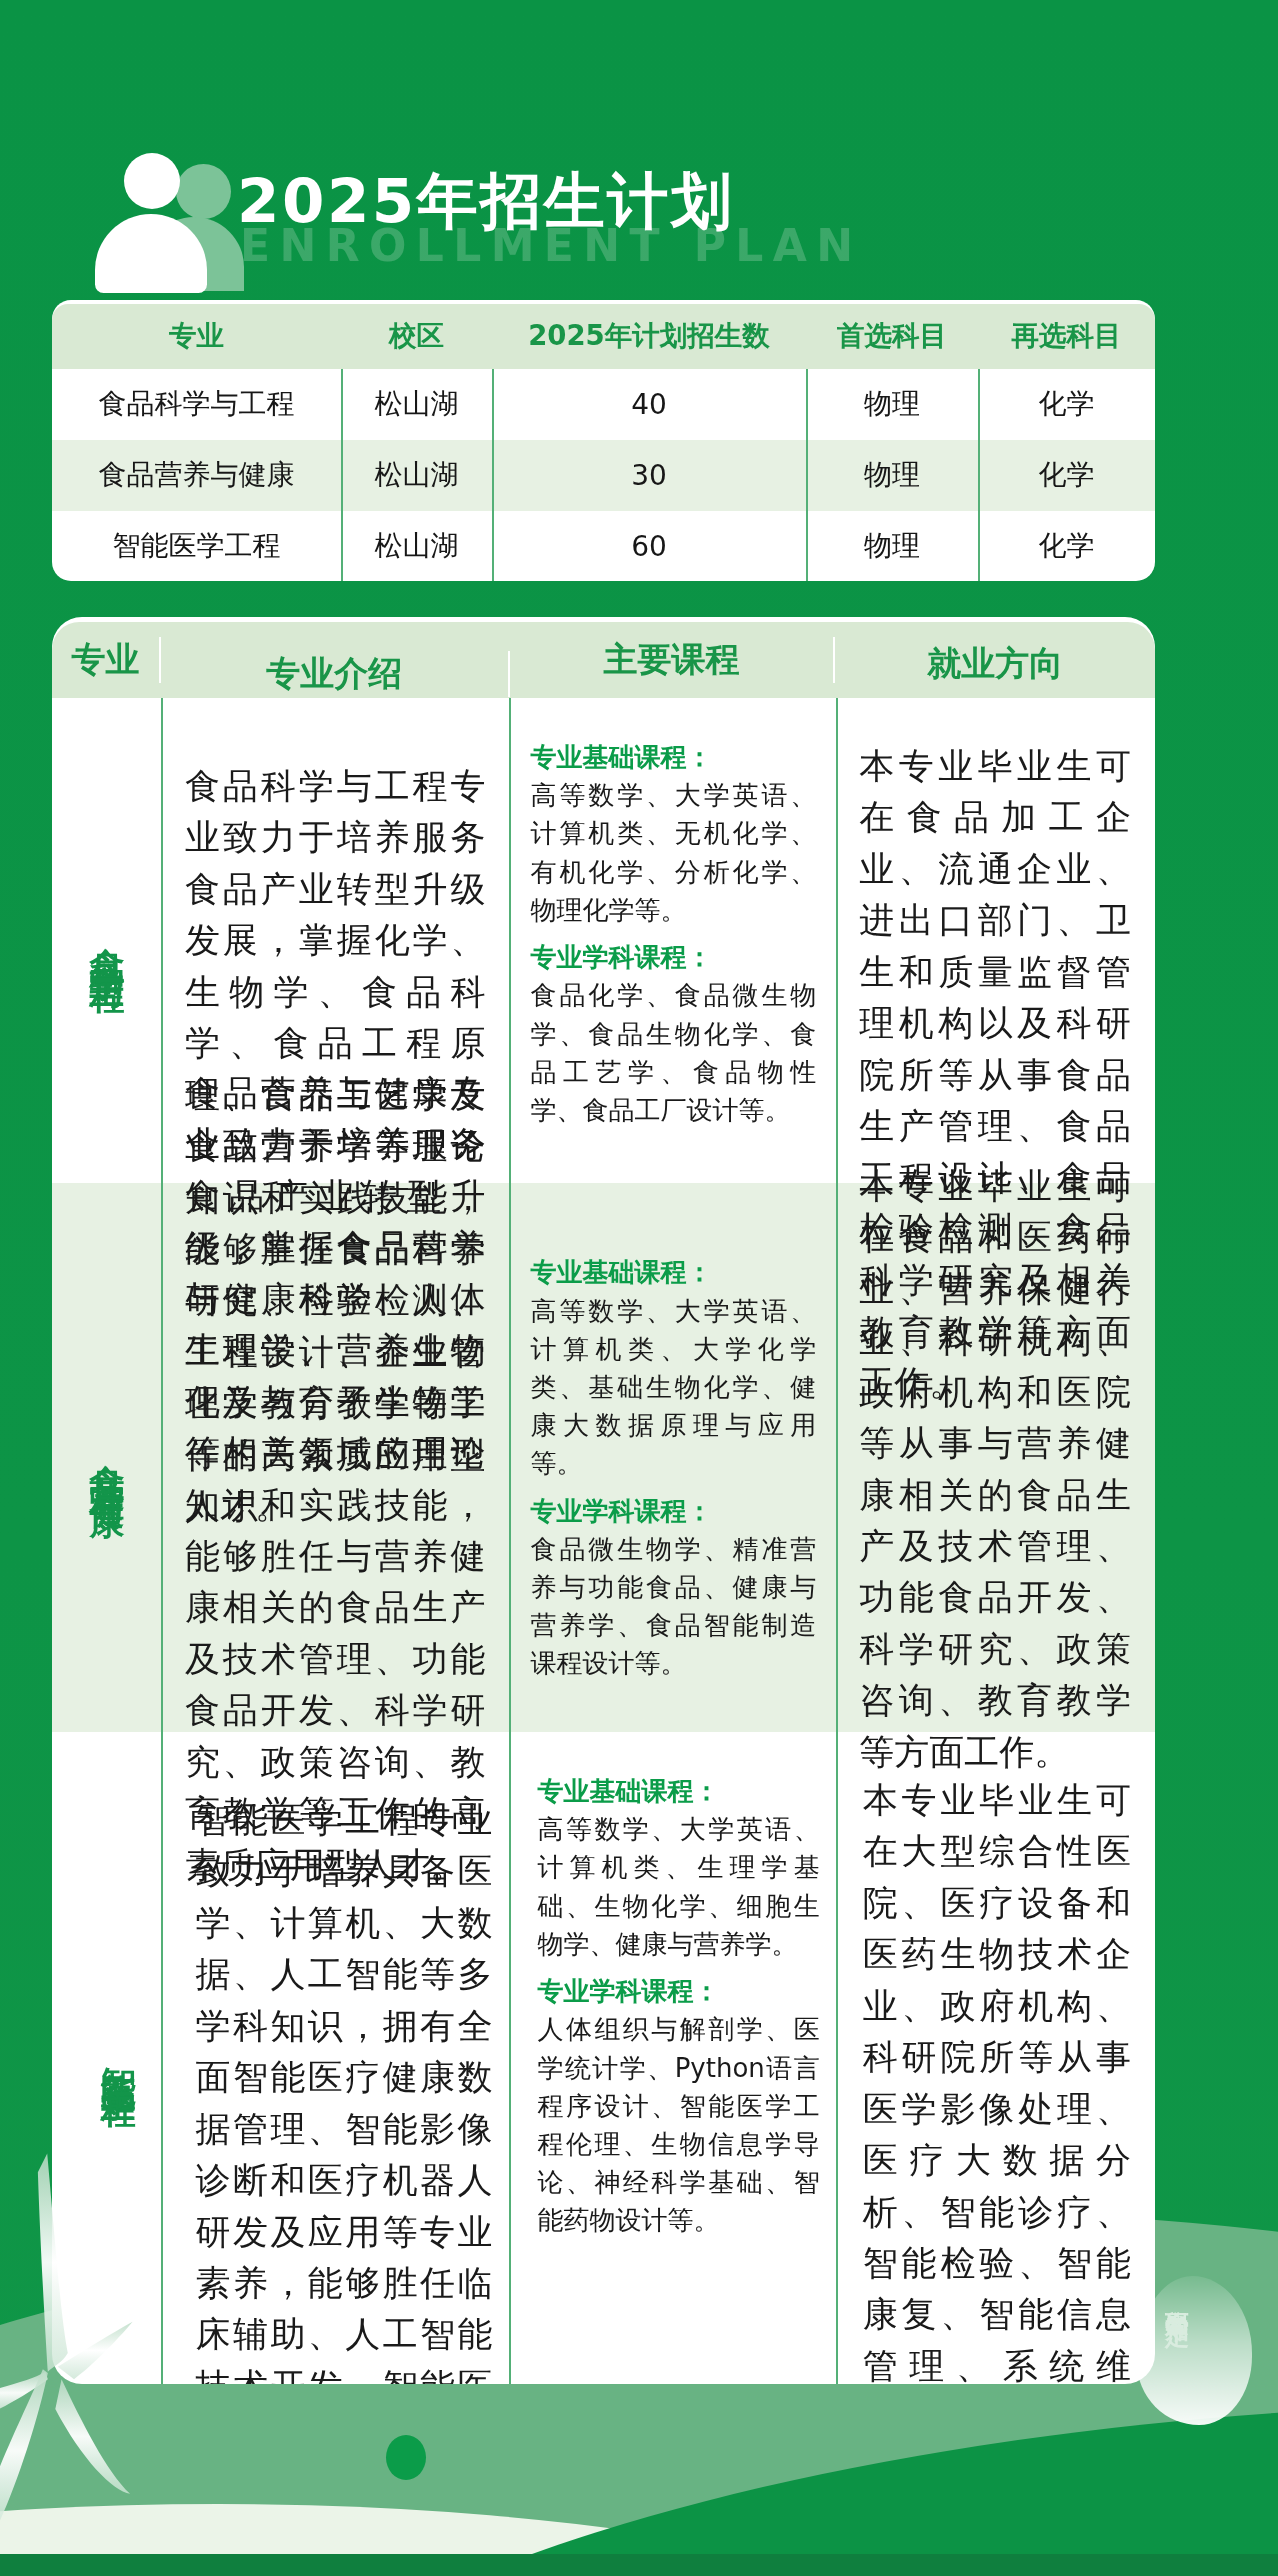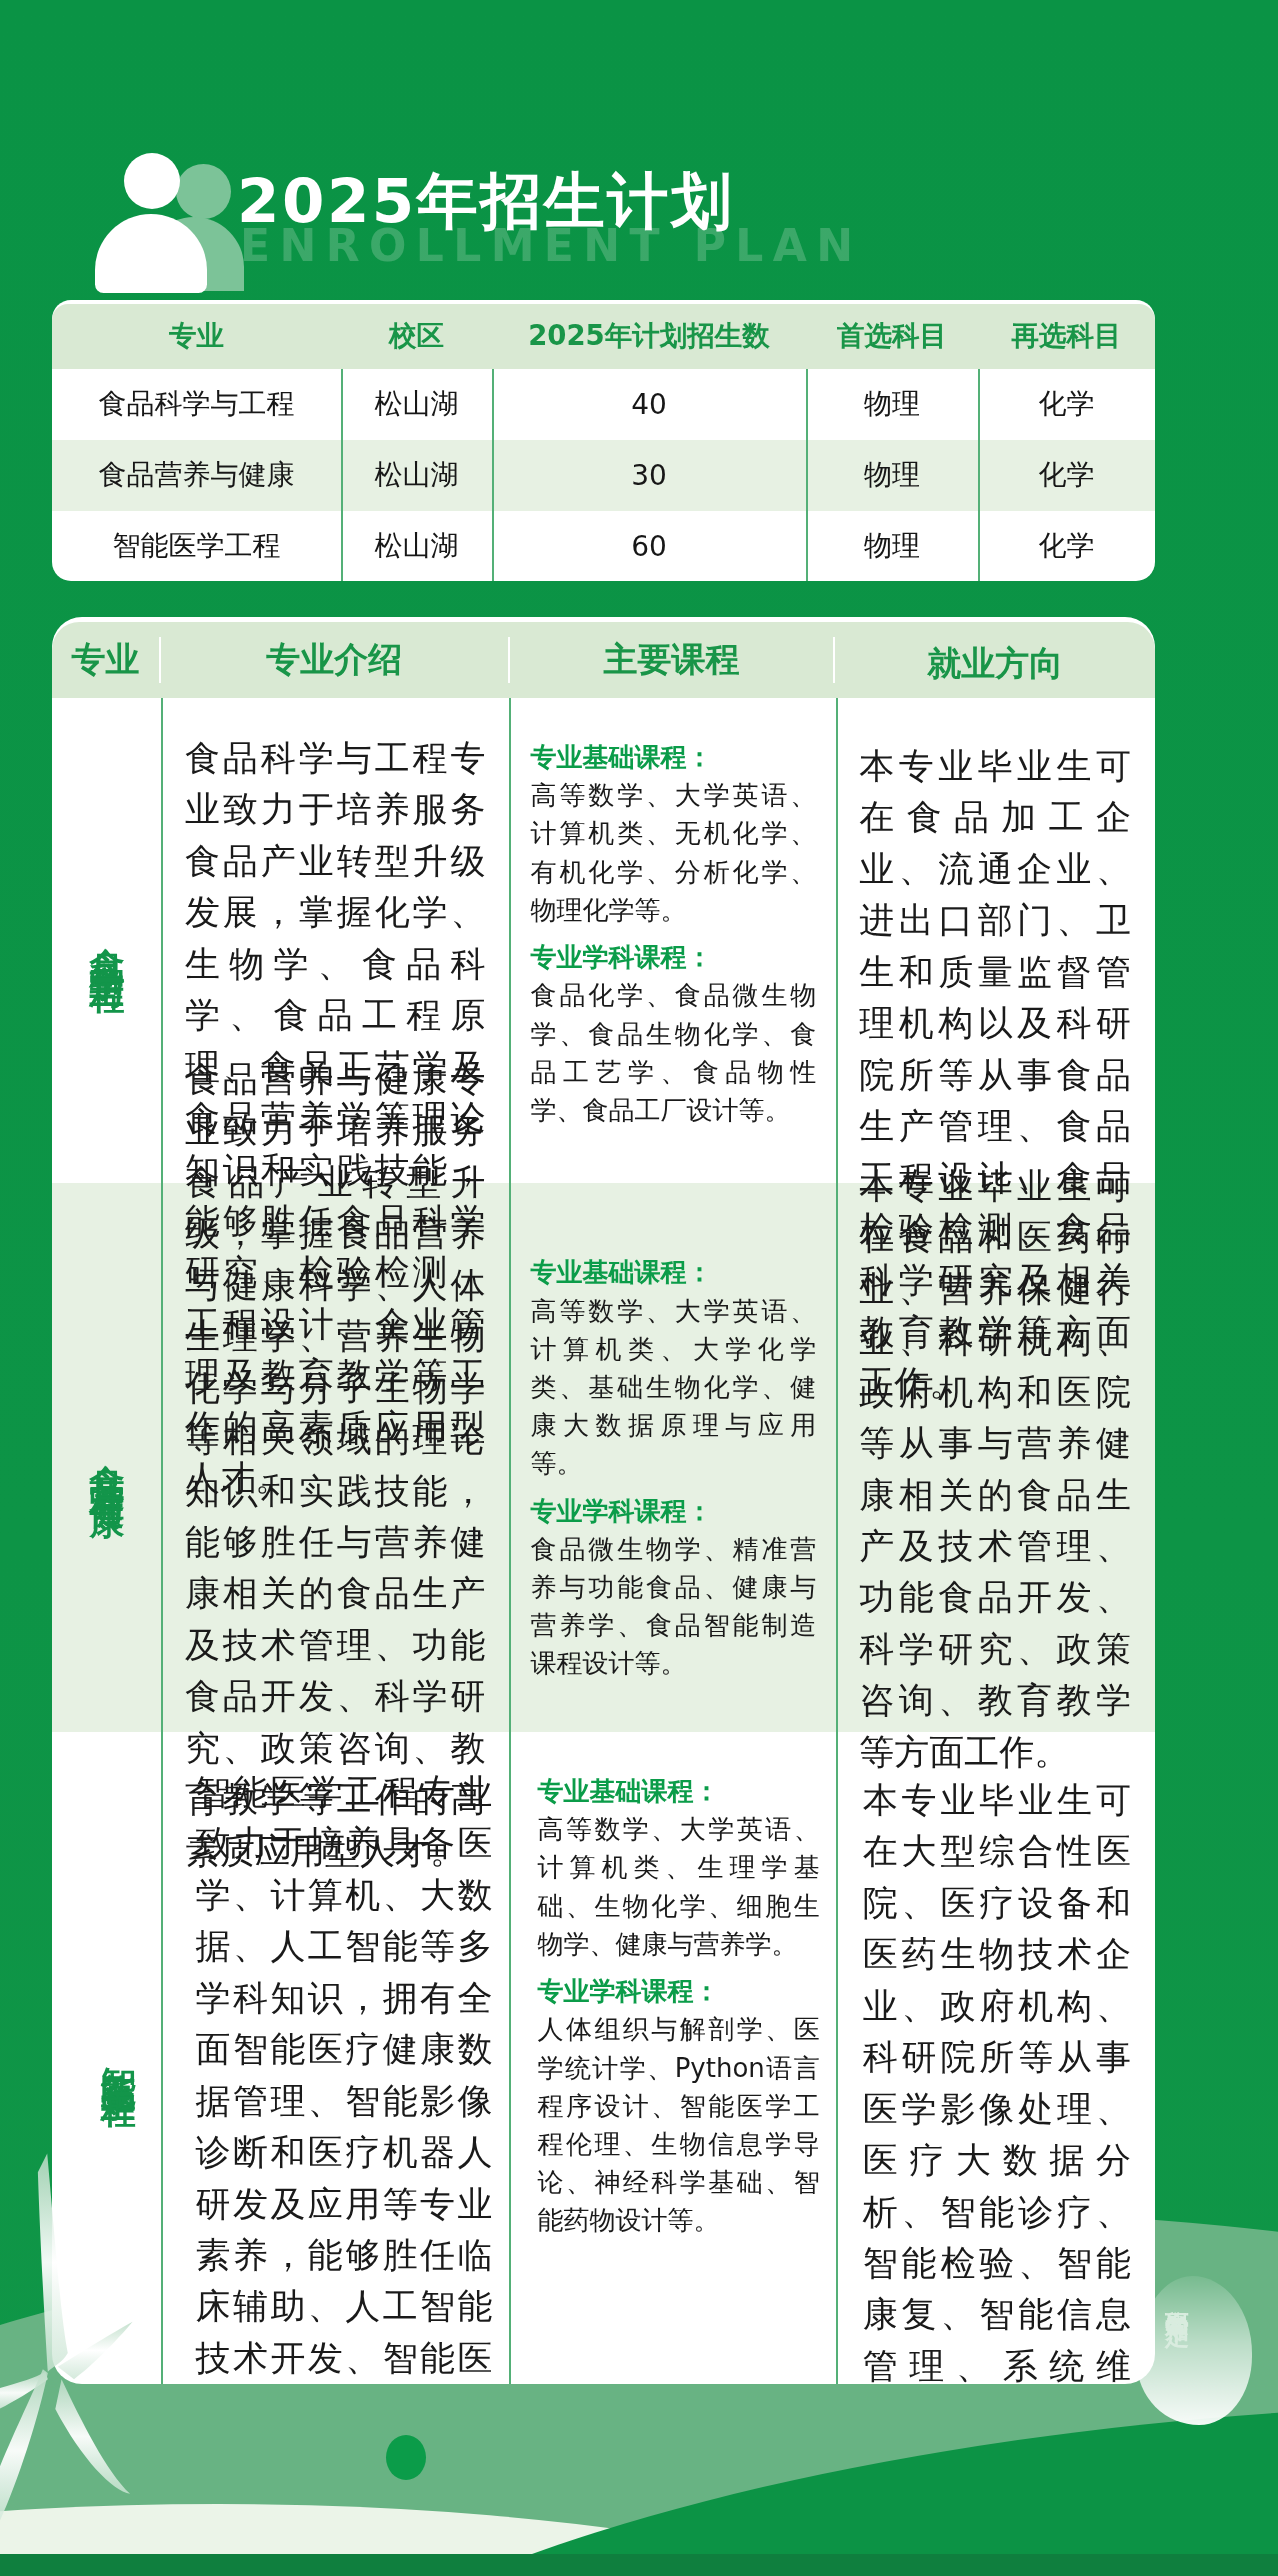--- a/index.html
+++ b/index.html
@@ -25,21 +25,21 @@
   .t1 .row .c{display:flex;align-items:center;justify-content:center;}
   .t1 .row.alt{background:#E7F1E3;}
   .c1{width:289px;}.c2{width:151px;}.c3{width:314px;}.c4{width:172px;}.c5{width:177px;}
   .t1 .vline{position:absolute;top:69px;bottom:0;width:1.9px;background:#54B077;}
 
   
   .t2{position:absolute;left:52px;top:617px;width:1103px;height:1767px;background:#ffffff;border-radius:30px;overflow:hidden;z-index:6;}
   .t2-head{margin-top:5px;height:76px;background:#D9E9D3;border-radius:27.5px 27.5px 0 0;display:flex;align-items:center;}
   .t2-head .hc{display:flex;align-items:center;justify-content:center;font-size:34px;font-weight:800;color:#199548;border-right:2.5px solid #ffffff;box-sizing:border-box;}
   .t2-head .hc:last-child{border-right:none;}
-  .m1{width:109px;}.m2{width:349px;}.m3{width:326px;}.m4{width:320px;margin-top:8px;}
+  .m1{width:109px;}.m2{width:349px;margin-top:28px;}.m3{width:326px;}.m4{width:320px;margin-top:8px;}
   .t2 .mrow{display:flex;}
   .t2 .mrow.alt{background:#E7F1E3;}
   .mrow .mc{box-sizing:border-box;}
   .major-cell{display:flex;align-items:center;justify-content:center;}
   .vert{writing-mode:vertical-rl;text-orientation:upright;font-size:35px;font-weight:800;color:#13954A;letter-spacing:6.2px;line-height:1.0;}
   .intro-cell,.emp-cell{padding:35px 24px 19px 24px;font-size:35px;line-height:1.47;color:#1A1A1A;text-align:justify;}
   .course-cell{padding:31px 19px 19px 21px;font-size:26px;line-height:1.47;color:#1A1A1A;}
   .course-label{font-weight:800;color:#0B9C49;margin-top:9px;}
   .course-text{text-align:justify;}
   .t2 .vline{position:absolute;top:81px;bottom:0;width:1.9px;background:#54B077;}

